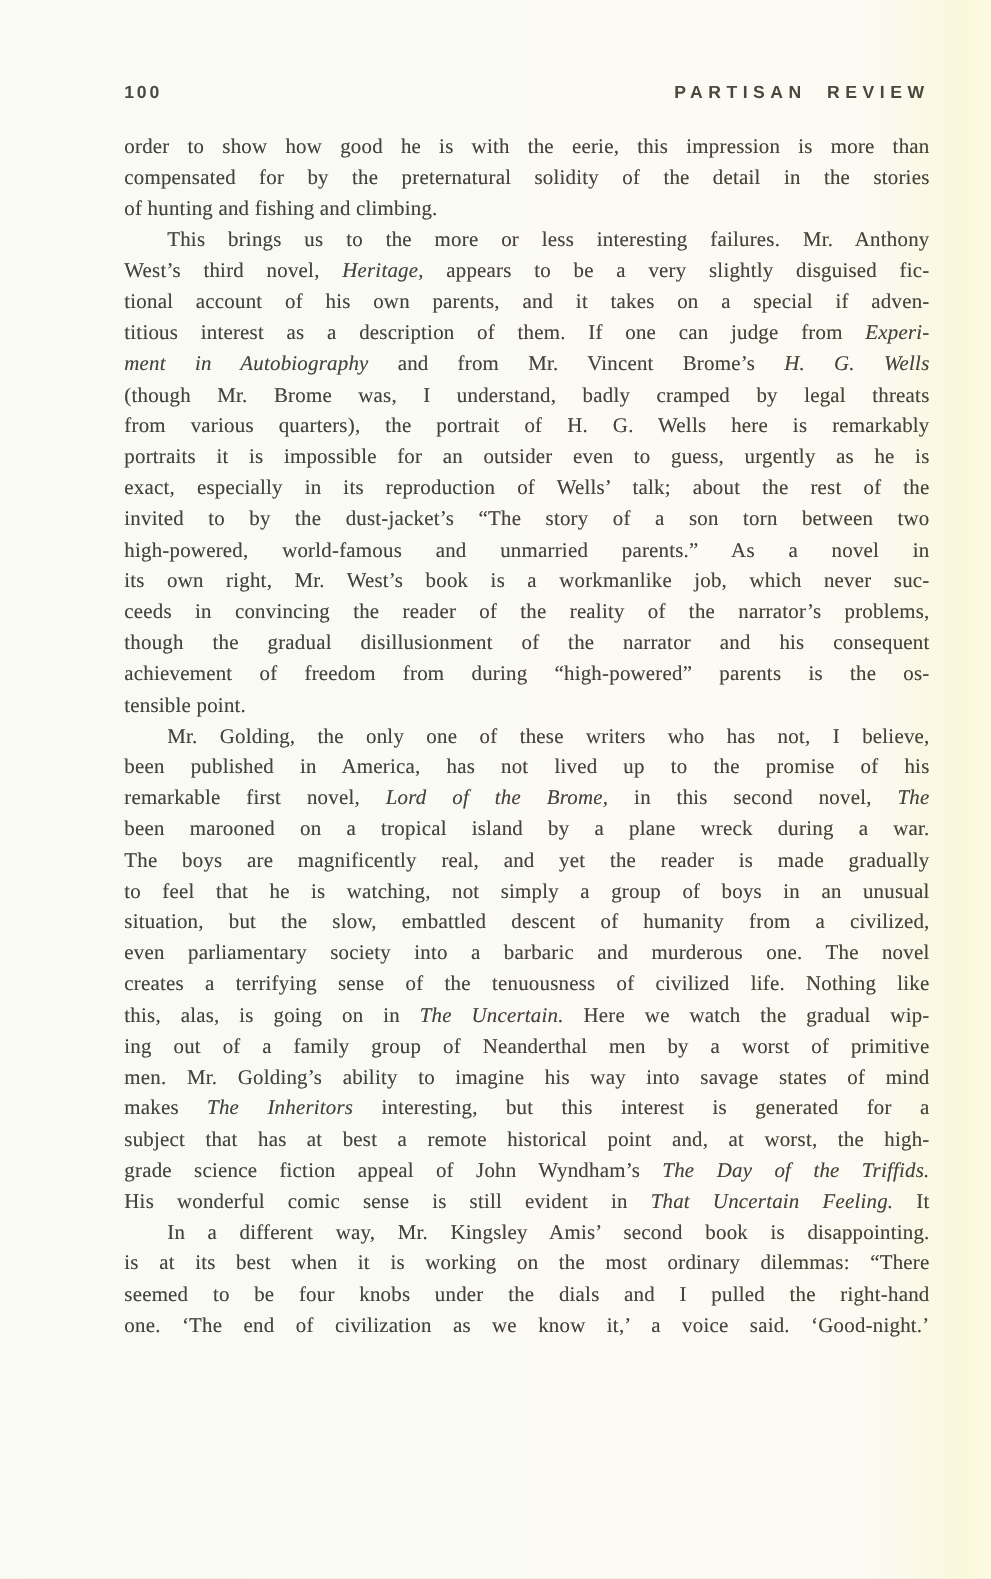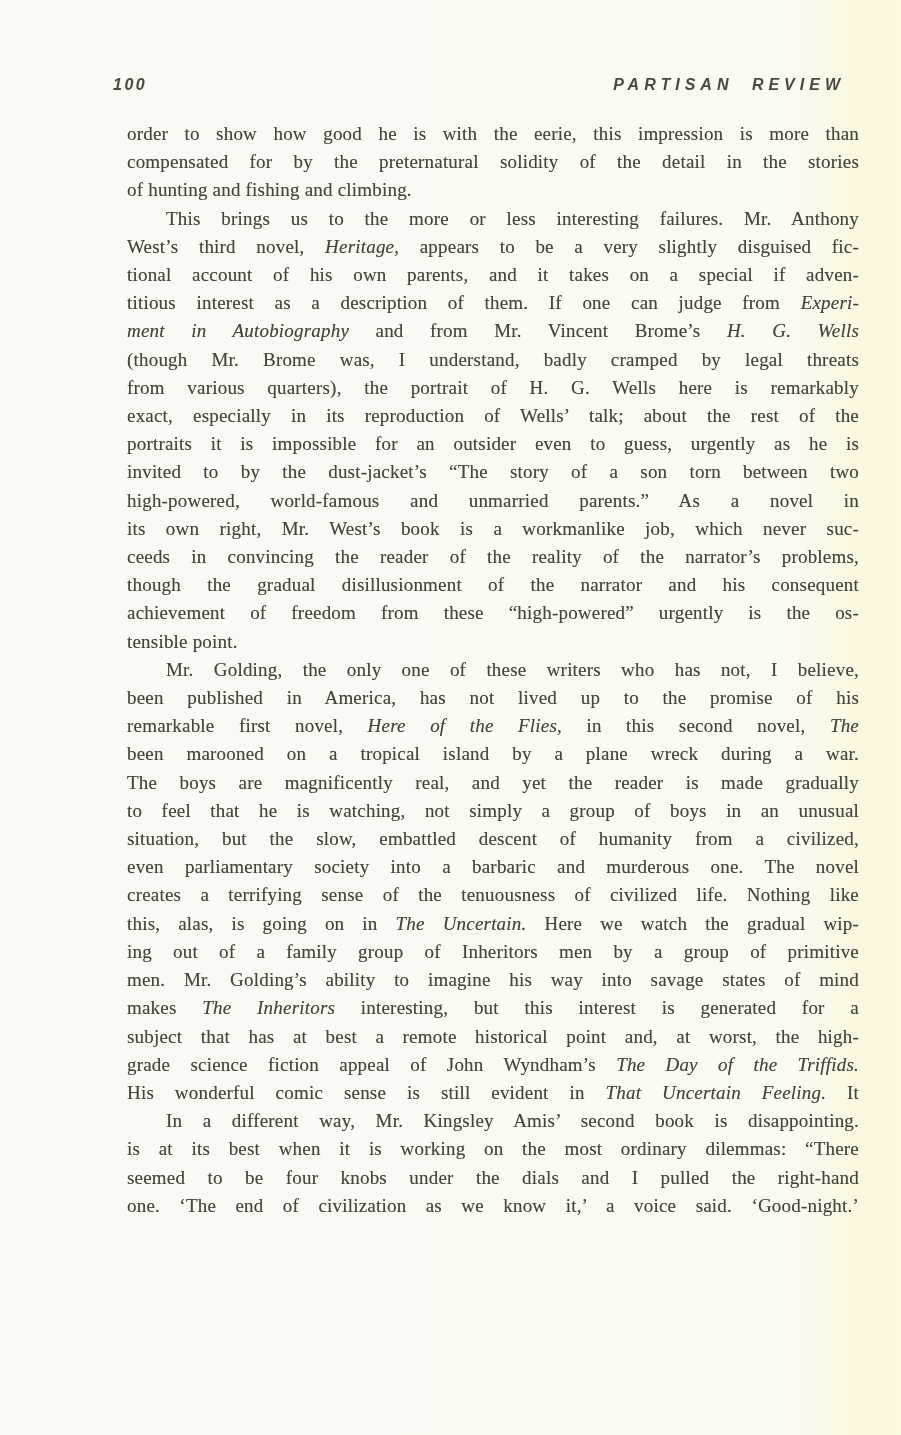--- a/index.html
+++ b/index.html
@@ -14,32 +14,31 @@
     background:linear-gradient(to right,#fafaf5 0%,#fbfaf3 88%,#fbf7dc 97%,#fdfae2 100%);
     color:#45443b;
     overflow:hidden;
   }
   .running-head{
     position:absolute;
     top:76px;left:113px;width:732px;
     display:flex;justify-content:space-between;align-items:baseline;
     font-family:"Liberation Sans","DejaVu Sans",sans-serif;
     color:#4a493f;
-    font-style:italic;
   }
   .folio{
     font-size:16px;font-weight:700;letter-spacing:2.5px;
   }
   .journal{
     font-size:16px;font-weight:700;letter-spacing:5px;
     word-spacing:9px;
   }
   .page-body{
     position:absolute;
-    top:120px;left:127px;width:732px;
+    top:120px;left:113px;width:732px;
     font-size:19px;
     letter-spacing:0.2px;
     color:#45443b;
     text-shadow:0 0 0.5px rgba(69,68,59,0.45);
   }
   .line{
     line-height:28.2px;
     text-align:justify;
     text-align-last:left;
     white-space:normal;
@@ -60,40 +59,40 @@
       <div class="line just"><span>order to show how good he is with the eerie, this impression is more than</span></div>
       <div class="line just"><span>compensated for by the preternatural solidity of the detail in the stories</span></div>
       <div class="line"><span>of hunting and fishing and climbing.</span></div>
       <div class="line indent just"><span>This brings us to the more or less interesting failures. Mr. Anthony</span></div>
       <div class="line just"><span>West’s third novel, </span><em>Heritage,</em><span> appears to be a very slightly disguised fic-</span></div>
       <div class="line just"><span>tional account of his own parents, and it takes on a special if adven-</span></div>
       <div class="line just"><span>titious interest as a description of them. If one can judge from </span><em>Experi-</em></div>
       <div class="line just"><em>ment in Autobiography</em><span> and from Mr. Vincent Brome’s </span><em>H. G. Wells</em></div>
       <div class="line just"><span>(though Mr. Brome was, I understand, badly cramped by legal threats</span></div>
       <div class="line just"><span>from various quarters), the portrait of H. G. Wells here is remarkably</span></div>
+      <div class="line just"><span>portraits it is impossible for an outsider even to guess, urgently as he is</span></div>
       <div class="line just"><span>exact, especially in its reproduction of Wells’ talk; about the rest of the</span></div>
-      <div class="line just"><span>portraits it is impossible for an outsider even to guess, urgently as he is</span></div>
       <div class="line just"><span>invited to by the dust-jacket’s “The story of a son torn between two</span></div>
       <div class="line just"><span>high-powered, world-famous and unmarried parents.” As a novel in</span></div>
       <div class="line just"><span>its own right, Mr. West’s book is a workmanlike job, which never suc-</span></div>
       <div class="line just"><span>ceeds in convincing the reader of the reality of the narrator’s problems,</span></div>
       <div class="line just"><span>though the gradual disillusionment of the narrator and his consequent</span></div>
-      <div class="line just"><span>achievement of freedom from these “high-powered” urgently is the os-</span></div>
+      <div class="line just"><span>achievement of freedom from during “high-powered” parents is the os-</span></div>
       <div class="line"><span>tensible point.</span></div>
       <div class="line indent just"><span>Mr. Golding, the only one of these writers who has not, I believe,</span></div>
       <div class="line just"><span>been published in America, has not lived up to the promise of his</span></div>
-      <div class="line just"><span>remarkable first novel, </span><em>Here of the Flies,</em><span> in this second novel, </span><em>The</em></div>
+      <div class="line just"><span>remarkable first novel, </span><em>Lord of the Brome,</em><span> in this second novel, </span><em>The</em></div>
       <div class="line just"><span>been marooned on a tropical island by a plane wreck during a war.</span></div>
       <div class="line just"><span>The boys are magnificently real, and yet the reader is made gradually</span></div>
       <div class="line just"><span>to feel that he is watching, not simply a group of boys in an unusual</span></div>
       <div class="line just"><span>situation, but the slow, embattled descent of humanity from a civilized,</span></div>
       <div class="line just"><span>even parliamentary society into a barbaric and murderous one. The novel</span></div>
       <div class="line just"><span>creates a terrifying sense of the tenuousness of civilized life. Nothing like</span></div>
       <div class="line just"><span>this, alas, is going on in </span><em>The Uncertain.</em><span> Here we watch the gradual wip-</span></div>
-      <div class="line just"><span>ing out of a family group of Inheritors men by a group of primitive</span></div>
+      <div class="line just"><span>ing out of a family group of Neanderthal men by a worst of primitive</span></div>
       <div class="line just"><span>men. Mr. Golding’s ability to imagine his way into savage states of mind</span></div>
       <div class="line just"><span>makes </span><em>The Inheritors</em><span> interesting, but this interest is generated for a</span></div>
       <div class="line just"><span>subject that has at best a remote historical point and, at worst, the high-</span></div>
       <div class="line just"><span>grade science fiction appeal of John Wyndham’s </span><em>The Day of the Triffids.</em></div>
       <div class="line just"><span>His wonderful comic sense is still evident in </span><em>That Uncertain Feeling.</em><span> It</span></div>
       <div class="line indent just"><span>In a different way, Mr. Kingsley Amis’ second book is disappointing.</span></div>
       <div class="line just"><span>is at its best when it is working on the most ordinary dilemmas: “There</span></div>
       <div class="line just"><span>seemed to be four knobs under the dials and I pulled the right-hand</span></div>
       <div class="line just"><span>one. ‘The end of civilization as we know it,’ a voice said. ‘Good-night.’</span></div>
     </div>

